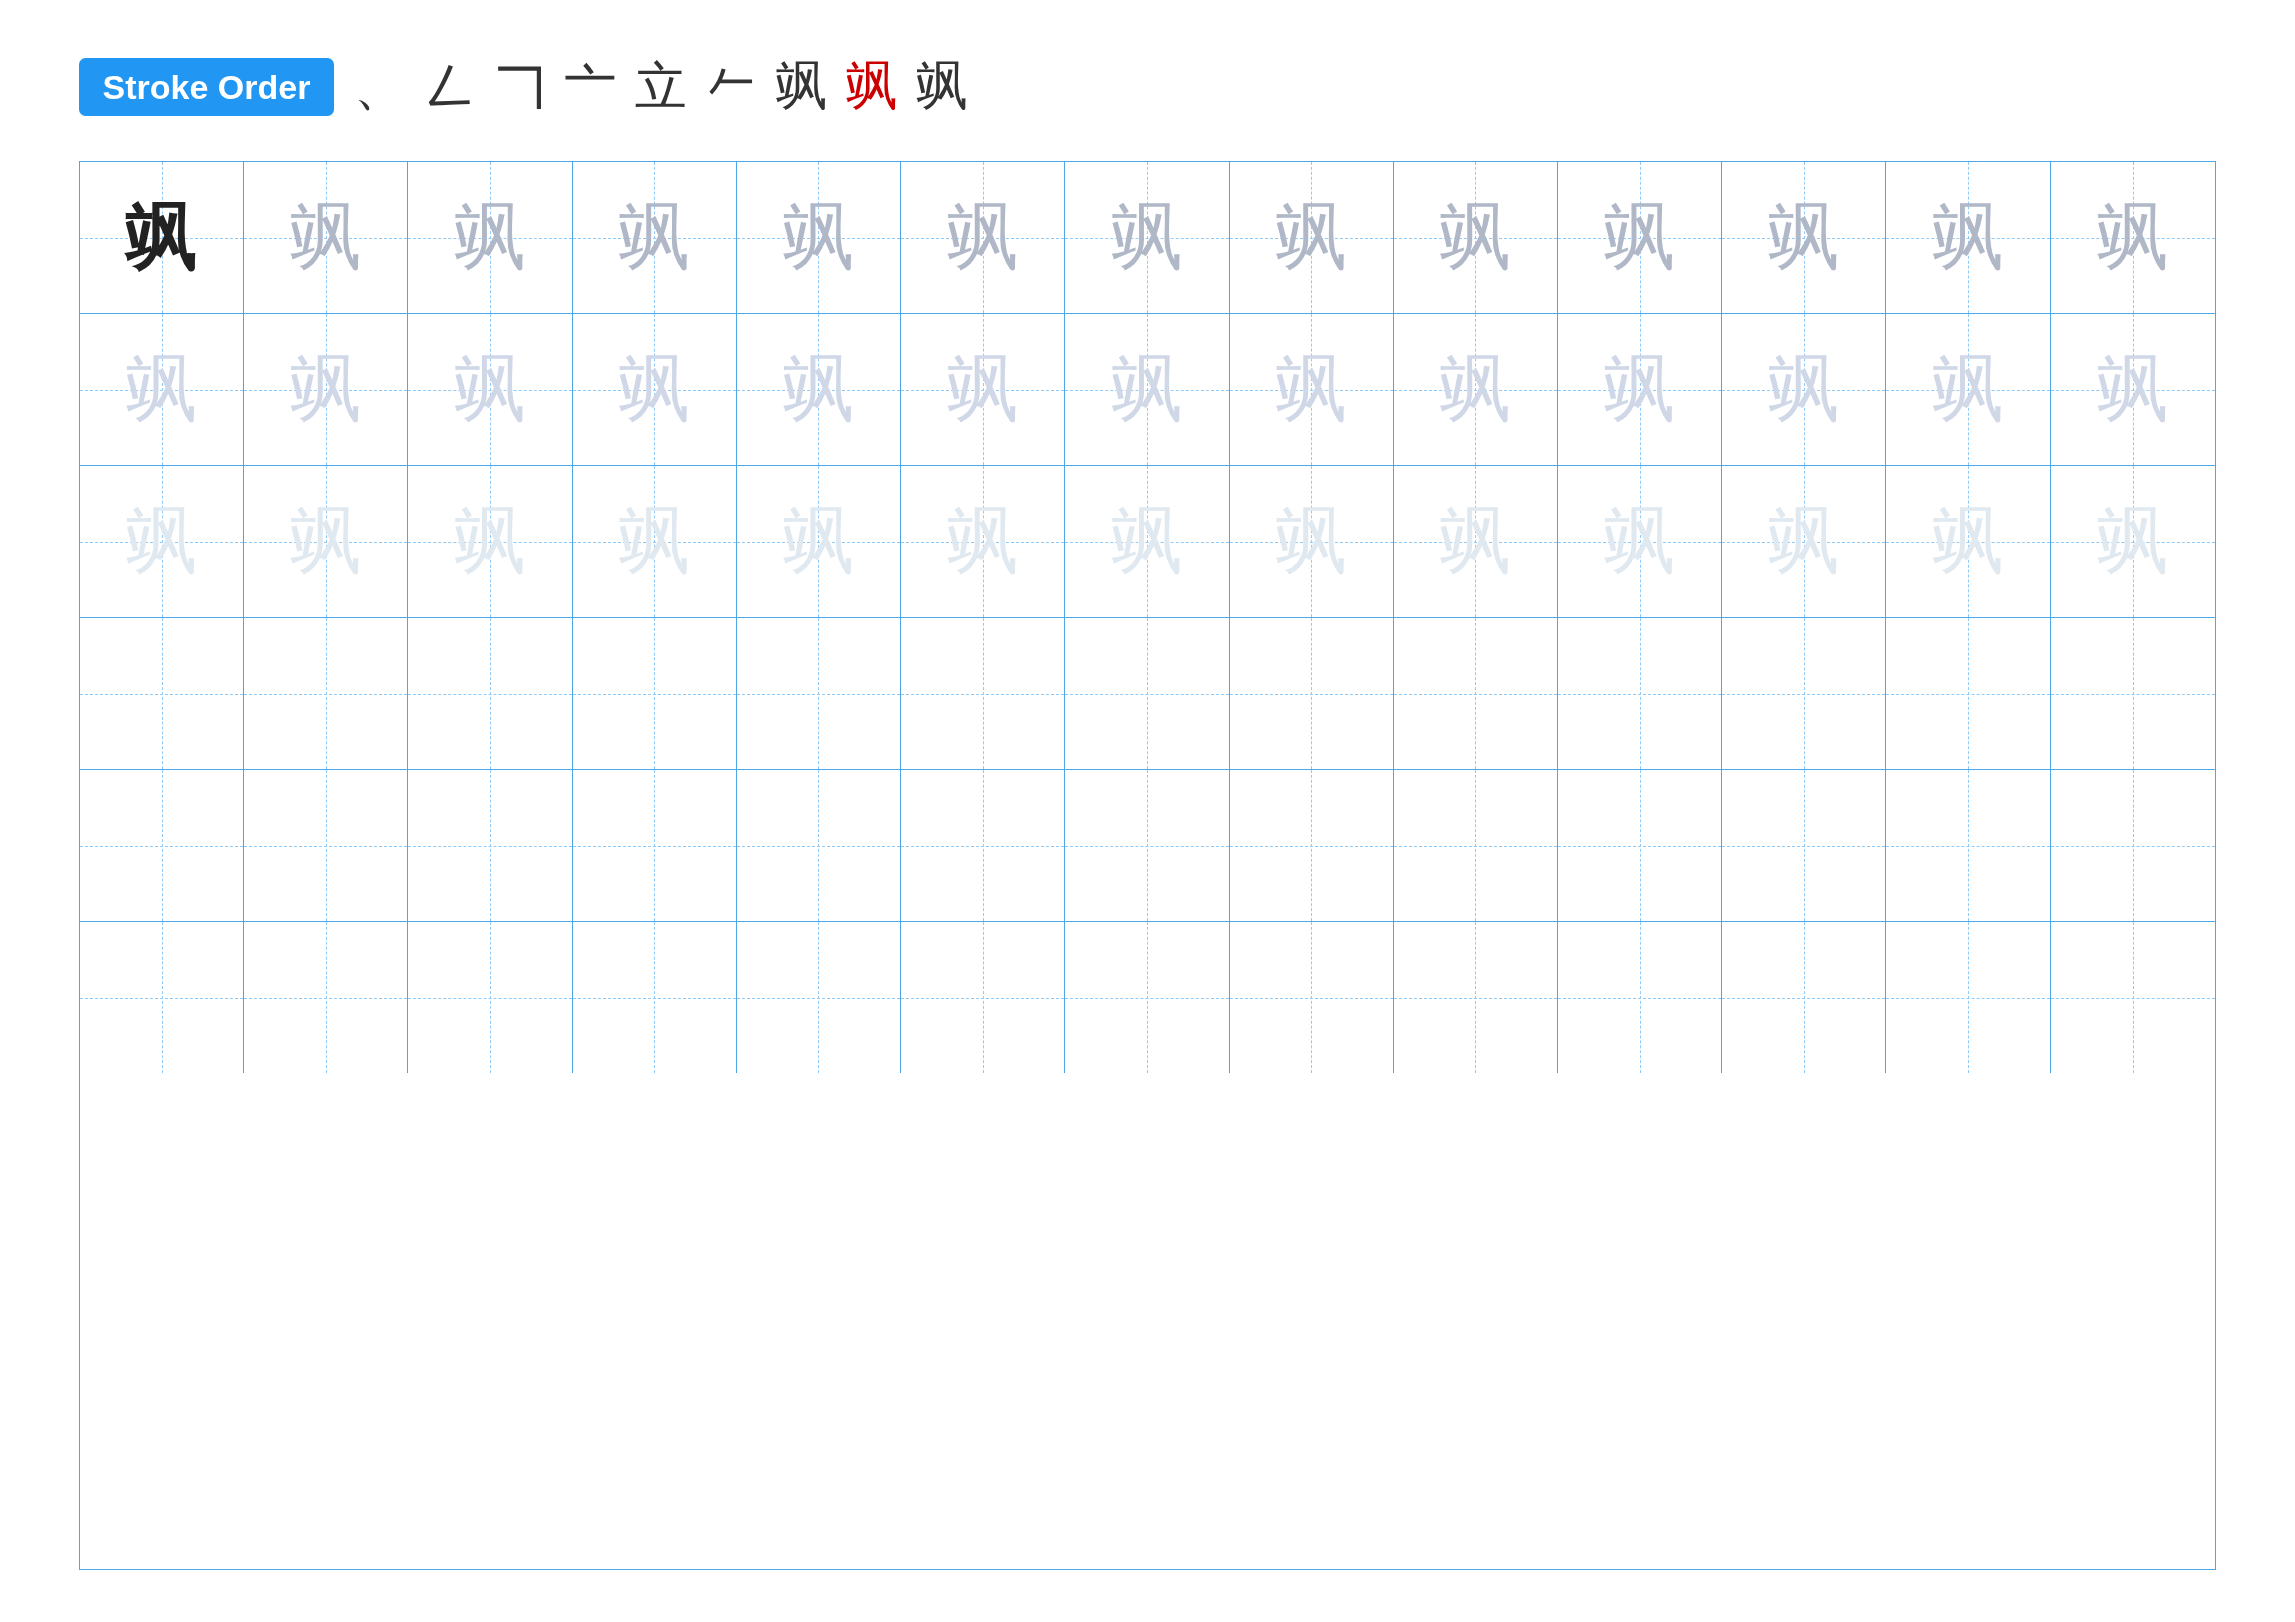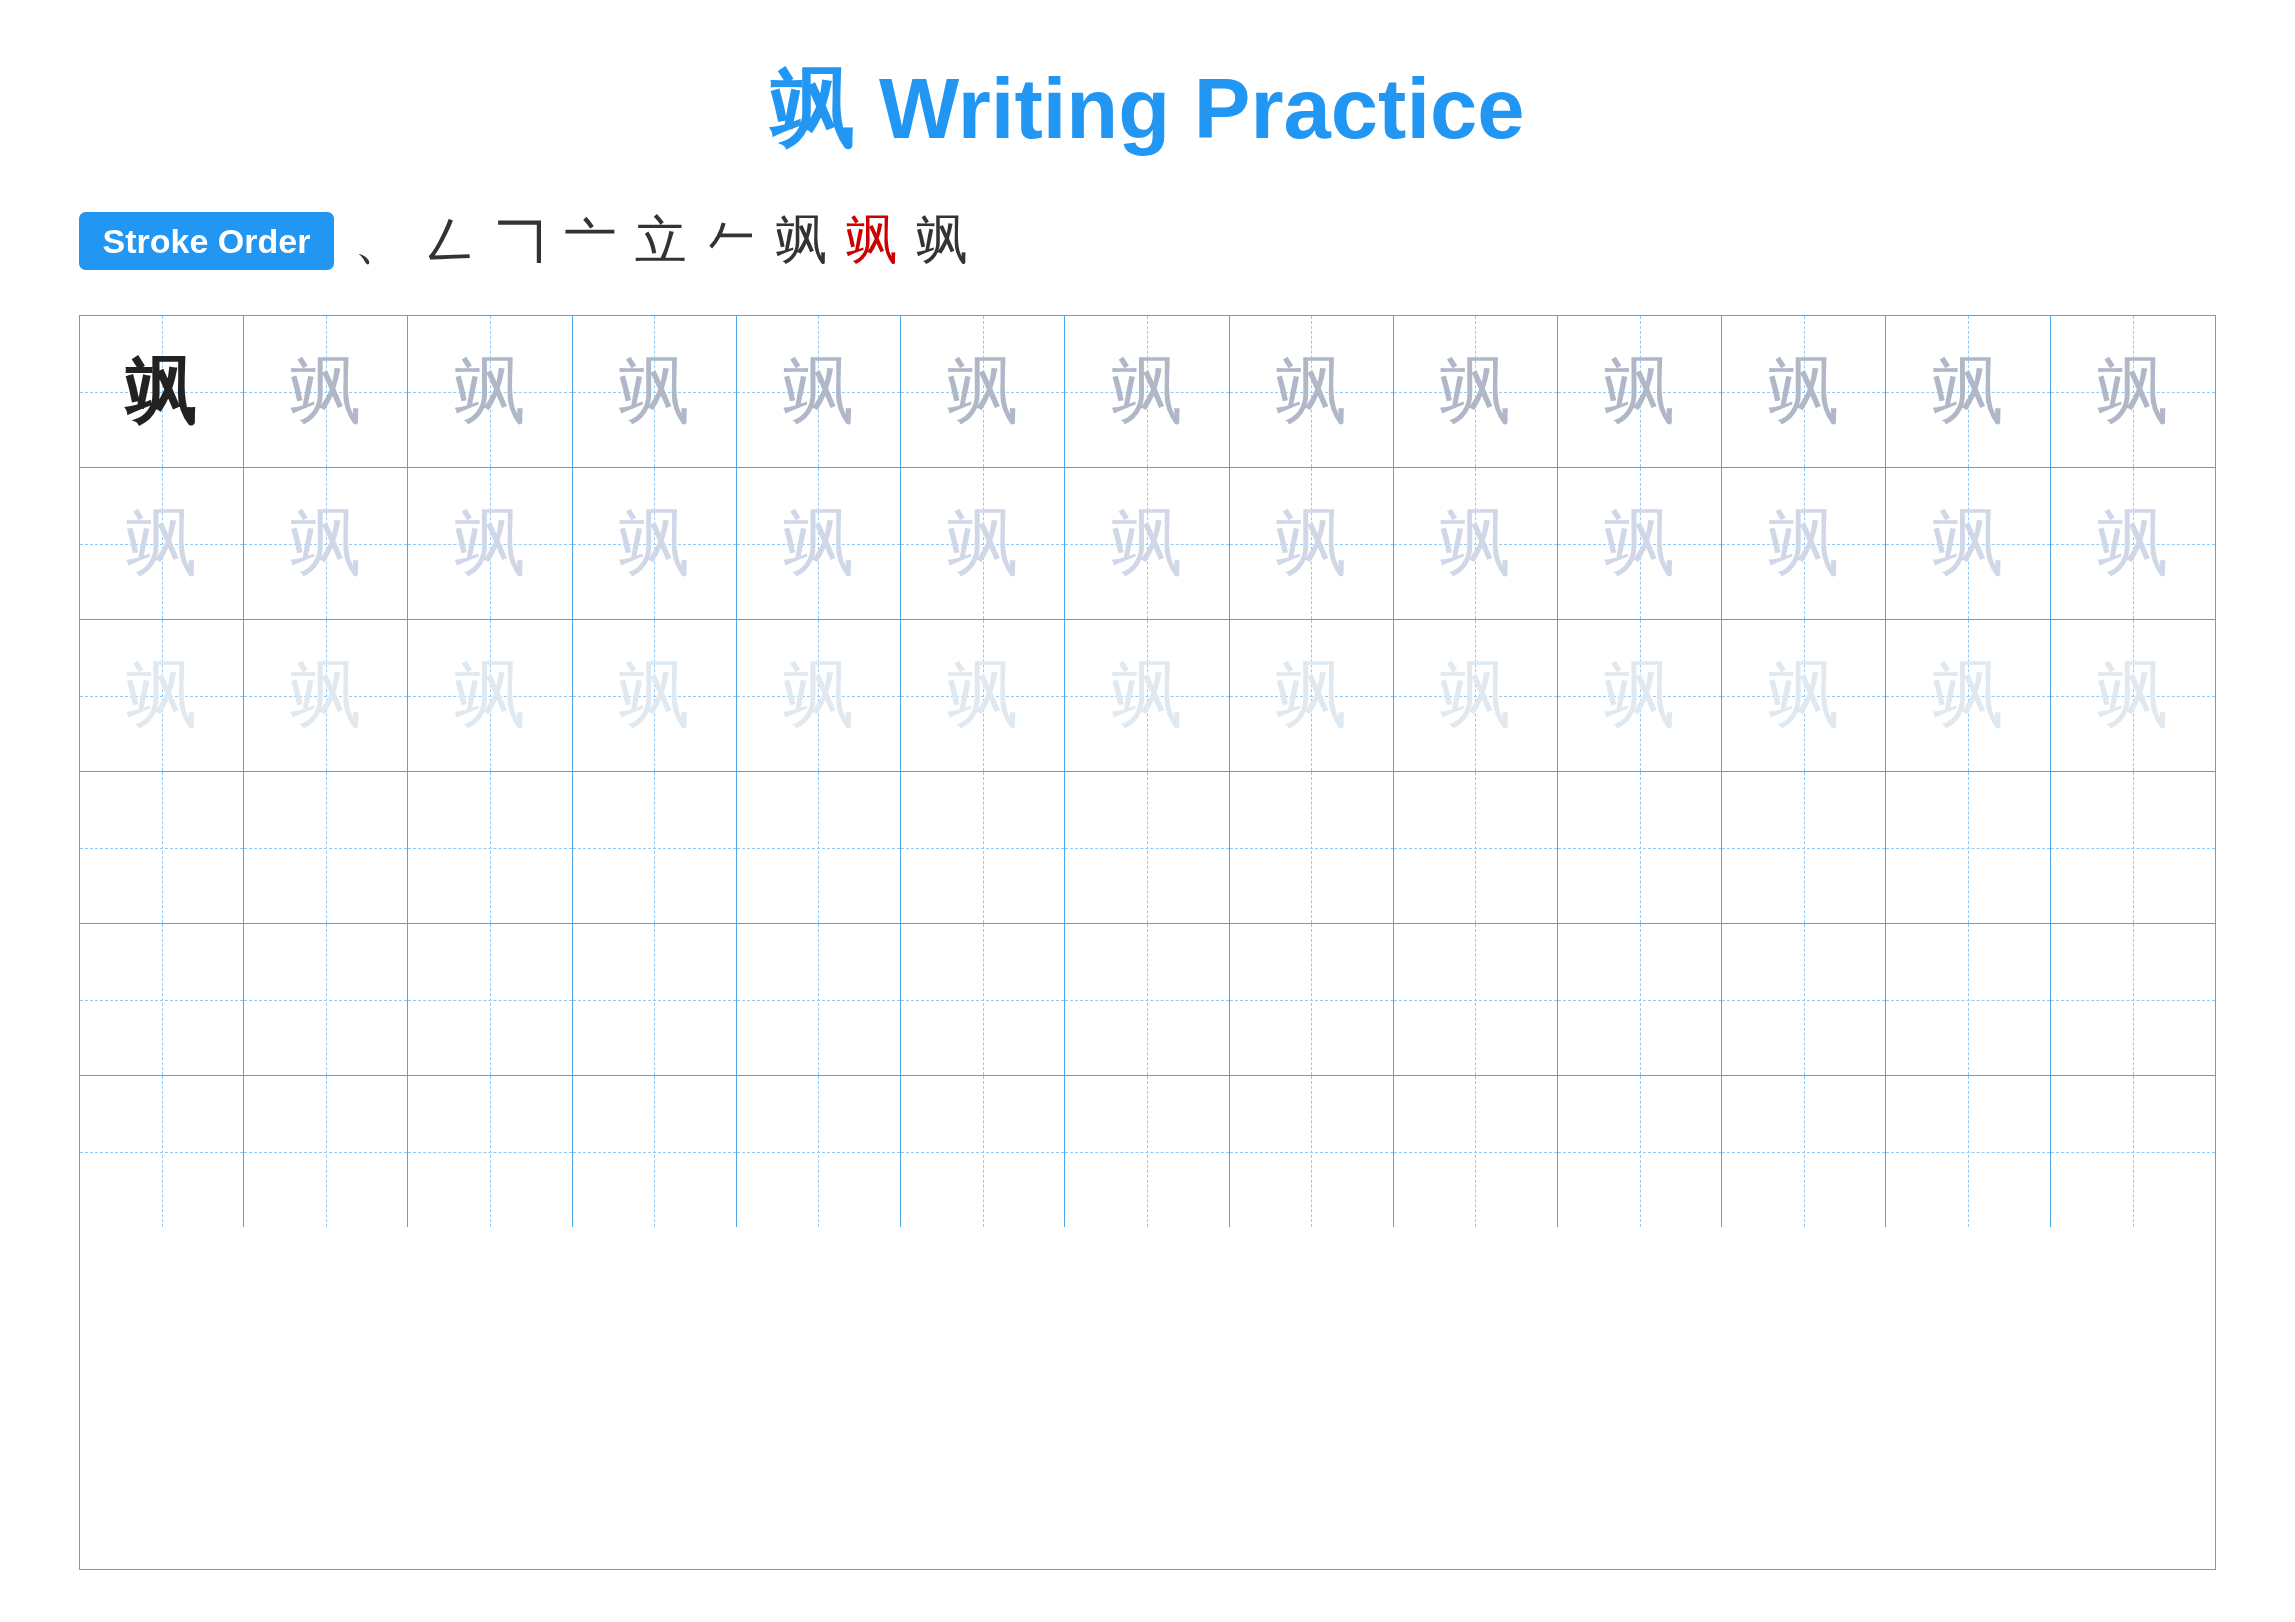--- a/index.html
+++ b/index.html
@@ -188,23 +188,20 @@
 
     .chinese-char {
       font-family: 'STSong', 'SimSun', 'FangSong', serif;
     }
   </style>
 </head>
 <body>
 
 <div class="page">
 
-  <div class="title">
-    <span class="chinese-char">飒</span><span> Writing Practice</span>
-  </div>
 
   <div class="stroke-order-row">
     <div class="stroke-order-badge">Stroke Order</div>
     <div class="stroke-sequence">
       <span class="stroke-char">、</span>
       <span class="stroke-char">𠃋</span>
       <span class="stroke-char">𠃍</span>
       <span class="stroke-char">亠</span>
       <span class="stroke-char chinese-char">立</span>
       <span class="stroke-char chinese-char">𠂉</span>

